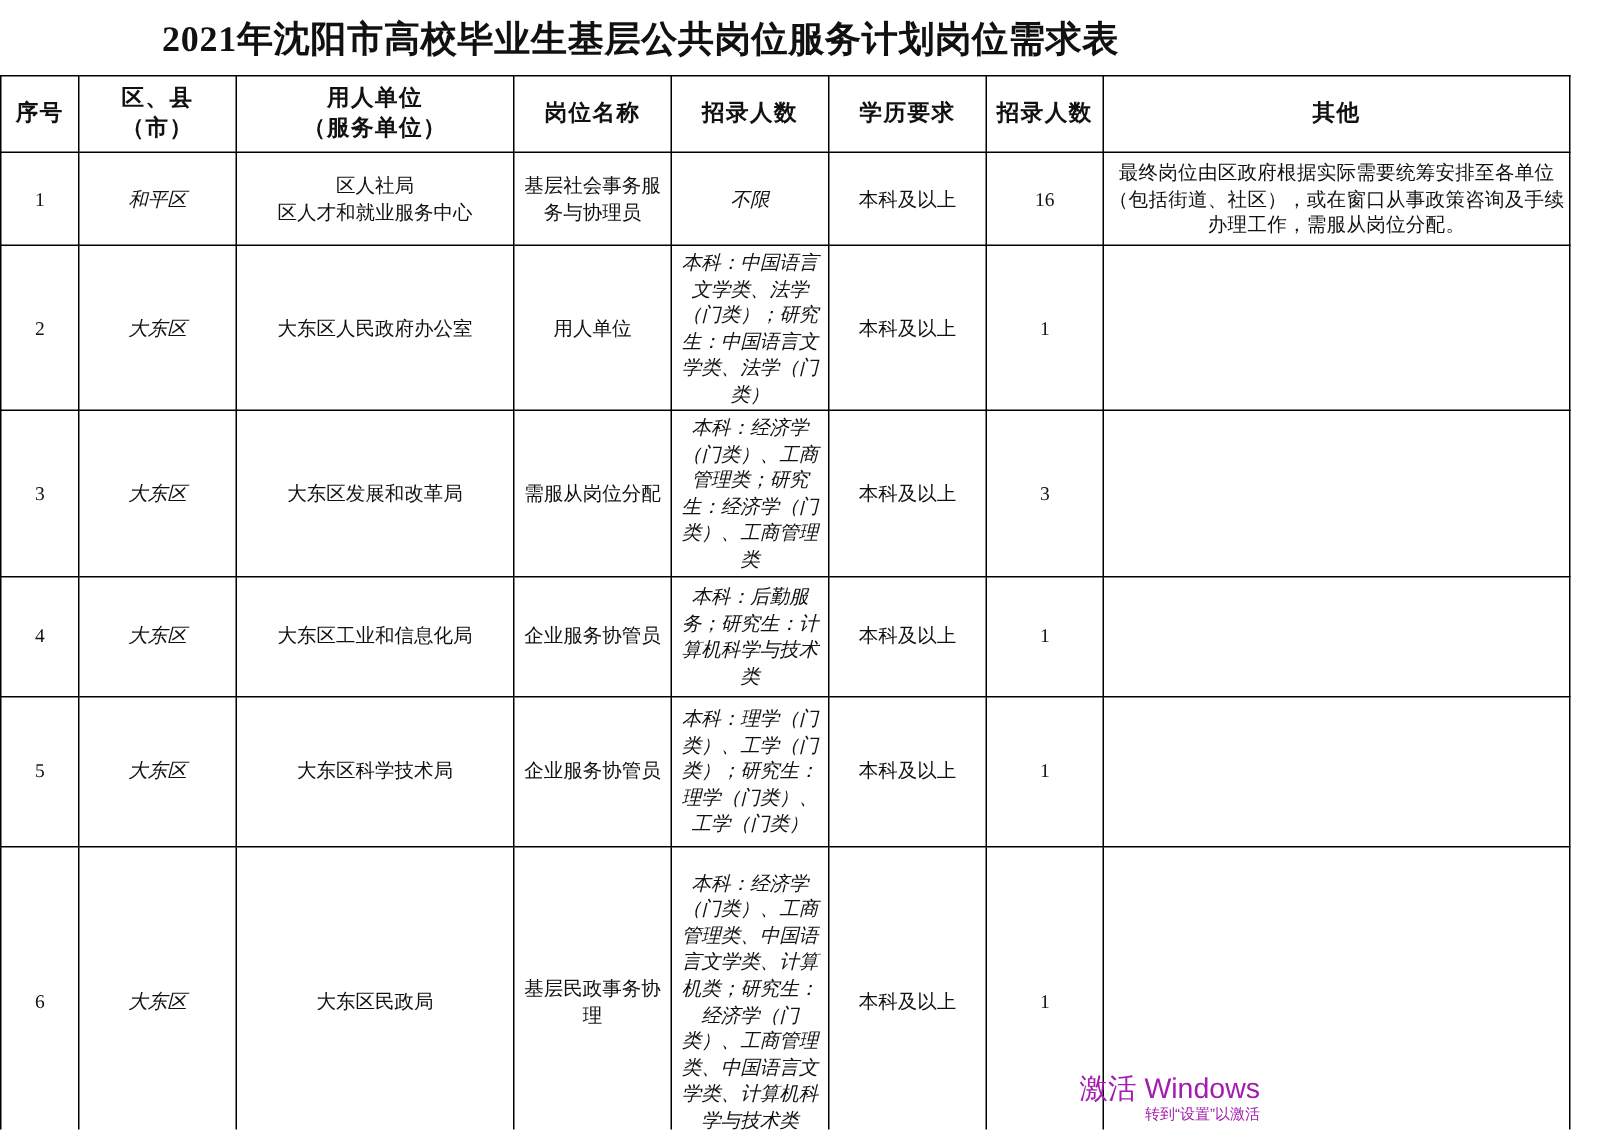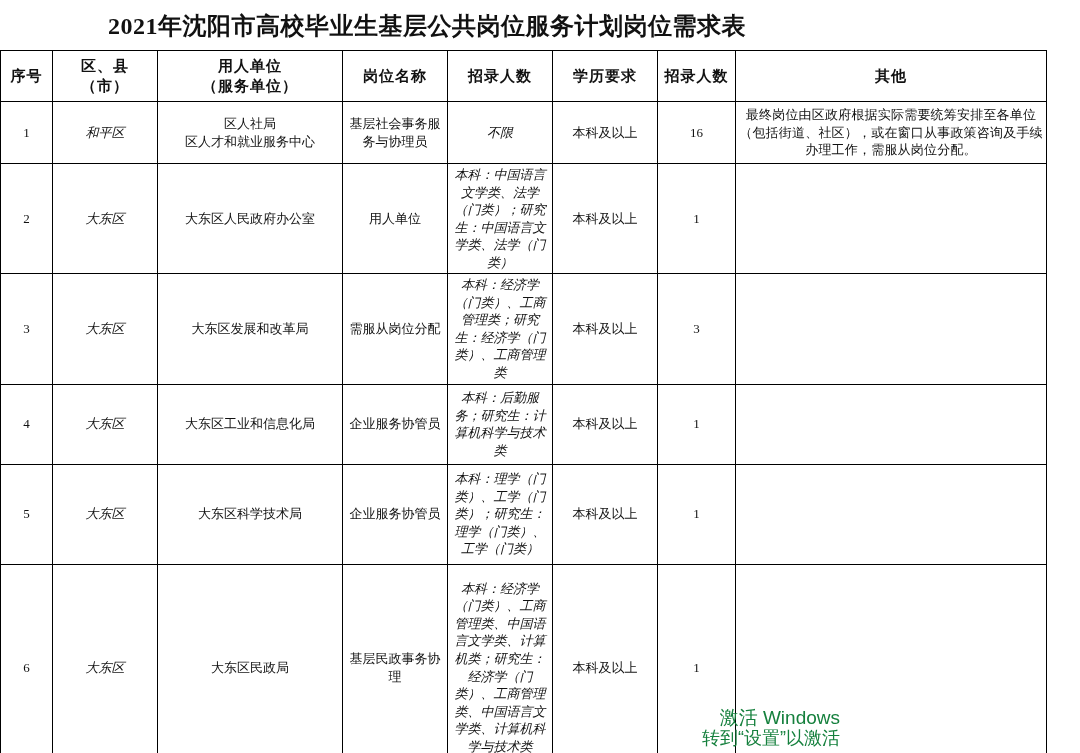--- a/index.html
+++ b/index.html
@@ -84,31 +84,31 @@
     padding: 5px 6px;
     letter-spacing: 0.2px;
     margin-top: 48px;
   }
   .th-two-line { line-height: 1.25; margin-left: 12px; }
   .watermark {
     position: absolute;
     right: 14px;
     bottom: 4px;
     text-align: right;
-    color: #15803d;
+    color: #a21caf;
     font-family: "Liberation Sans", sans-serif;
     pointer-events: none;
     user-select: none;
   }
   .watermark .wm-line1 {
     font-size: 19px;
     line-height: 1.1;
   }
   .watermark .wm-line2 {
-    font-size: 18px;
+    font-size: 10px;
     line-height: 1.1;
   }
 </style>
 </head>
 <body>
 
 <div class="page">
 
   <div class="doc-title">2021年沈阳市高校毕业生基层公共岗位服务计划岗位需求表</div>
 

